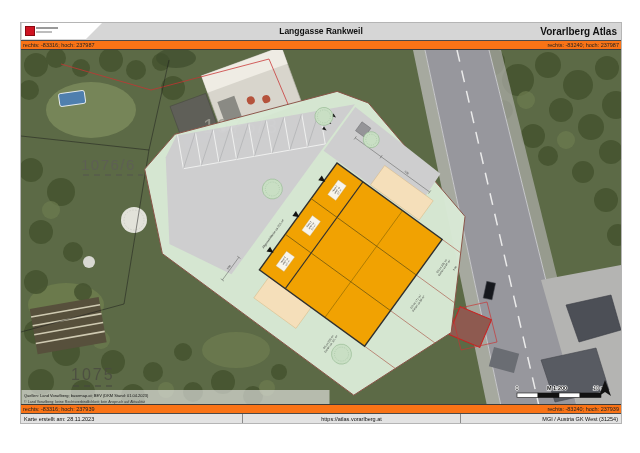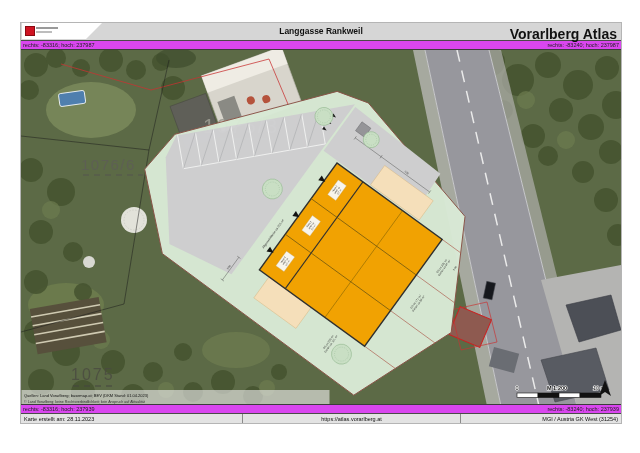--- a/index.html
+++ b/index.html
@@ -1,20 +1,20 @@
 <!DOCTYPE html>
 <html><head>
 <meta charset="utf-8">
 <style>
   html,body{margin:0;padding:0;}
   body{width:640px;height:453px;background:#ffffff;font-family:"Liberation Sans",sans-serif;position:relative;overflow:hidden;}
-  .sheet{position:absolute;left:20px;top:22px;width:600px;height:400px;background:#d946ef;border:1px solid #b5b5b5;box-sizing:content-box;}
+  .sheet{position:absolute;left:20px;top:22px;width:600px;height:400px;background:#f97316;border:1px solid #b5b5b5;box-sizing:content-box;}
   .hdr{position:absolute;left:0;top:0;width:600px;height:17px;background:#d6d6d6;border-bottom:1px solid #4a4a4a;}
   .hdr-title{position:absolute;left:0;top:3px;width:100%;text-align:center;font-size:8.5px;font-weight:bold;color:#111;}
-  .hdr-app{position:absolute;right:4px;top:3px;font-size:14px;font-weight:bold;color:#111;}
+  .hdr-app{position:absolute;right:4px;top:3px;font-size:10px;font-weight:bold;color:#111;}
   .logo{position:absolute;left:1px;top:0;width:80px;height:16px;background:#ffffff;clip-path:polygon(0 0,100% 0,80% 100%,0 100%);}
   .logo .flag{position:absolute;left:3px;top:3px;width:8px;height:8px;background:#cf1322;border:0.5px solid #8a0a12;}
   .logo .l1{position:absolute;left:14px;top:4px;width:22px;height:2px;background:#9a9a9a;}
   .logo .l2{position:absolute;left:14px;top:8px;width:16px;height:1.5px;background:#bdbdbd;}
   .coordrow{position:absolute;left:0;width:600px;height:8px;font-size:5.5px;color:#222;}
   .coordrow .cl{position:absolute;left:2px;top:1px;}
   .coordrow .cr{position:absolute;right:2px;top:1px;}
   .maparea{position:absolute;left:0;top:26px;width:600px;height:356px;border-top:1px solid #3c3c3c;border-bottom:1px solid #3c3c3c;box-sizing:border-box;overflow:hidden;background:#5c6a46;}
   .footer{position:absolute;left:0;top:390px;width:600px;height:10px;background:#e3e3e3;border-top:1px solid #4a4a4a;box-sizing:border-box;display:flex;font-size:5.5px;color:#111;}
   .fcell{height:100%;display:flex;align-items:center;border-right:1px solid #8a8a8a;box-sizing:border-box;}

